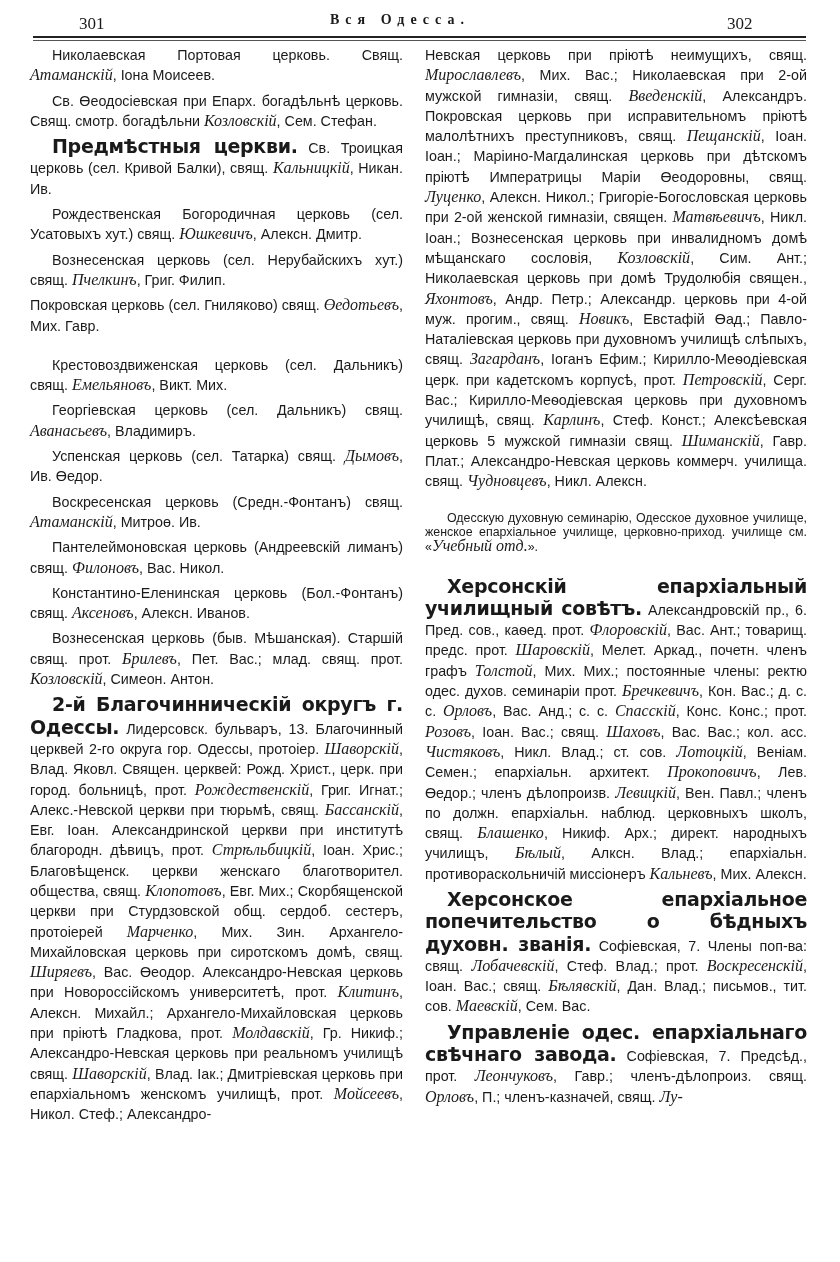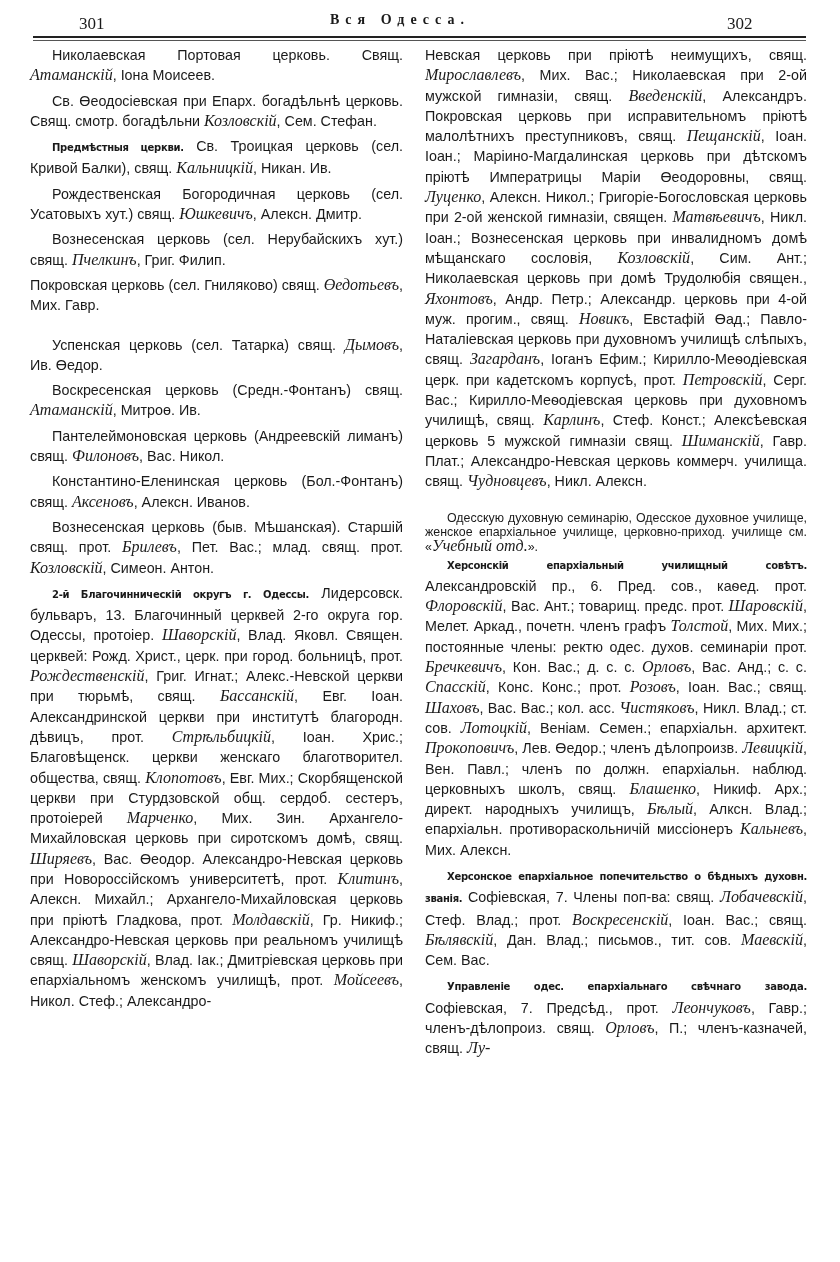--- a/index.html
+++ b/index.html
@@ -20,42 +20,44 @@
   .rule { position: absolute; left: 33px; top: 36px; width: 773px; height: 0;
     border-top: 2px solid #222; }
   .rule2 { position: absolute; left: 33px; top: 40px; width: 773px; height: 0;
     border-top: 1px solid #555; }
   .col { position: absolute; top: 45px; font-size: 14.3px; line-height: 20.3px; }
   .col.left { left: 30px; width: 373px; }
   .col.right { left: 425px; width: 382px; }
   p { margin: 0; text-align: justify; }
   p.entry { text-indent: 22px; margin-bottom: 5px; }
   p.cont { text-indent: 0; margin-bottom: 19px; }
-  p.note { font-size: 12.4px; line-height: 14px; text-indent: 22px; margin-bottom: 0; }
+  p.note { font-size: 12.4px; line-height: 14px; text-indent: 22px; margin-bottom: 22px; }
   .it { font-family: "Liberation Serif", serif; font-style: italic; font-size: 16px; }
-  .bh { font-weight: bold; font-family: "DejaVu Sans", sans-serif; font-size: 10px; letter-spacing: -0.3px; }
+  .bh { font-weight: bold; font-family: "DejaVu Sans", sans-serif; font-size: 19px; letter-spacing: -0.3px; }
 </style>
 </head>
 <body>
 
 <div class="header">
   <span class="pnum left">301</span>
   <span class="running-title">Вся Одесса.</span>
   <span class="pnum right">302</span>
   <div class="rule"></div>
   <div class="rule2"></div>
 </div>
 
 <div class="col left">
     <p class="entry"><span>Николаевская Портовая церковь. Свящ. </span><span class="it">Атаманскій</span><span>, Іона Моисеев.</span></p>
     <p class="entry"><span>Св. Өеодосіевская при Епарх. богадѣльнѣ церковь. Свящ. смотр. богадѣльни </span><span class="it">Козловскій</span><span>, Сем. Стефан.</span></p>
     <p class="entry"><span class="bh">Предмѣстныя церкви.</span><span> Св. Троицкая церковь (сел. Кривой Балки), свящ. </span><span class="it">Кальницкій</span><span>, Никан. Ив.</span></p>
     <p class="entry"><span>Рождественская Богородичная церковь (сел. Усатовыхъ хут.) свящ. </span><span class="it">Юшкевичъ</span><span>, Алексн. Дмитр.</span></p>
     <p class="entry"><span>Вознесенская церковь (сел. Нерубайскихъ хут.) свящ. </span><span class="it">Пчелкинъ</span><span>, Григ. Филип.</span></p>
     <p class="cont"><span>Покровская церковь (сел. Гниляково) свящ. </span><span class="it">Өедотьевъ</span><span>, Мих. Гавр.</span></p>
+    <p class="entry"><span>Крестовоздвиженская церковь (сел. Дальникъ) свящ. </span><span class="it">Емельяновъ</span><span>, Викт. Мих.</span></p>
+    <p class="entry"><span>Георгіевская церковь (сел. Дальникъ) свящ. </span><span class="it">Аванасьевъ</span><span>, Владимиръ.</span></p>
     <p class="entry"><span>Успенская церковь (сел. Татарка) свящ. </span><span class="it">Дымовъ</span><span>, Ив. Өедор.</span></p>
     <p class="entry"><span>Воскресенская церковь (Средн.-Фонтанъ) свящ. </span><span class="it">Атаманскій</span><span>, Митроө. Ив.</span></p>
     <p class="entry"><span>Пантелеймоновская церковь (Андреевскій лиманъ) свящ. </span><span class="it">Филоновъ</span><span>, Вас. Никол.</span></p>
     <p class="entry"><span>Константино-Еленинская церковь (Бол.-Фонтанъ) свящ. </span><span class="it">Аксеновъ</span><span>, Алексн. Иванов.</span></p>
     <p class="entry"><span>Вознесенская церковь (быв. Мѣшанская). Старшій свящ. прот. </span><span class="it">Брилевъ</span><span>, Пет. Вас.; млад. свящ. прот. </span><span class="it">Козловскій</span><span>, Симеон. Антон.</span></p>
     <p class="entry"><span class="bh">2-й Благочинническій округъ г. Одессы.</span><span> Лидерсовск. бульваръ, 13. Благочинный церквей 2-го округа гор. Одессы, протоіер. </span><span class="it">Шаворскій</span><span>, Влад. Яковл. Священ. церквей: Рожд. Христ., церк. при город. больницѣ, прот. </span><span class="it">Рождественскій</span><span>, Григ. Игнат.; Алекс.-Невской церкви при тюрьмѣ, свящ. </span><span class="it">Бассанскій</span><span>, Евг. Іоан. Александринской церкви при институтѣ благородн. дѣвицъ, прот. </span><span class="it">Стрѣльбицкій</span><span>, Іоан. Хрис.; Благовѣщенск. церкви женскаго благотворител. общества, свящ. </span><span class="it">Клопотовъ</span><span>, Евг. Мих.; Скорбященской церкви при Стурдзовской общ. сердоб. сестеръ, протоіерей </span><span class="it">Марченко</span><span>, Мих. Зин. Архангело-Михайловская церковь при сиротскомъ домѣ, свящ. </span><span class="it">Ширяевъ</span><span>, Вас. Өеодор. Александро-Невская церковь при Новороссійскомъ университетѣ, прот. </span><span class="it">Клитинъ</span><span>, Алексн. Михайл.; Архангело-Михайловская церковь при пріютѣ Гладкова, прот. </span><span class="it">Молдавскій</span><span>, Гр. Никиф.; Александро-Невская церковь при реальномъ училищѣ свящ. </span><span class="it">Шаворскій</span><span>, Влад. Іак.; Дмитріевская церковь при епархіальномъ женскомъ училищѣ, прот. </span><span class="it">Мойсеевъ</span><span>, Никол. Стеф.; Александро-</span></p>
   </div>
 <div class="col right">
     <p class="cont"><span>Невская церковь при пріютѣ неимущихъ, свящ. </span><span class="it">Мирославлевъ</span><span>, Мих. Вас.; Николаевская при 2-ой мужской гимназіи, свящ. </span><span class="it">Введенскій</span><span>, Александръ. Покровская церковь при исправительномъ пріютѣ малолѣтнихъ преступниковъ, свящ. </span><span class="it">Пещанскій</span><span>, Іоан. Іоан.; Маріино-Магдалинская церковь при дѣтскомъ пріютѣ Императрицы Маріи Өеодоровны, свящ. </span><span class="it">Луценко</span><span>, Алексн. Никол.; Григоріе-Богословская церковь при 2-ой женской гимназіи, священ. </span><span class="it">Матвѣевичъ</span><span>, Никл. Іоан.; Вознесенская церковь при инвалидномъ домѣ мѣщанскаго сословія, </span><span class="it">Козловскій</span><span>, Сим. Ант.; Николаевская церковь при домѣ Трудолюбія священ., </span><span class="it">Яхонтовъ</span><span>, Андр. Петр.; Александр. церковь при 4-ой муж. прогим., свящ. </span><span class="it">Новикъ</span><span>, Евстафій Өад.; Павло-Наталіевская церковь при духовномъ училищѣ слѣпыхъ, свящ. </span><span class="it">Загарданъ</span><span>, Іоганъ Ефим.; Кирилло-Меѳодіевская церк. при кадетскомъ корпусѣ, прот. </span><span class="it">Петровскій</span><span>, Серг. Вас.; Кирилло-Меѳодіевская церковь при духовномъ училищѣ, свящ. </span><span class="it">Карлинъ</span><span>, Стеф. Конст.; Алексѣевская церковь 5 мужской гимназіи свящ. </span><span class="it">Шиманскій</span><span>, Гавр. Плат.; Александро-Невская церковь коммерч. училища. свящ. </span><span class="it">Чудновцевъ</span><span>, Никл. Алексн.</span></p>
     <p class="note"><span>Одесскую духовную семинарію, Одесское духовное училище, женское епархіальное училище, церковно-приход. училище см. «</span><span class="it">Учебный отд.</span><span>».</span></p>

